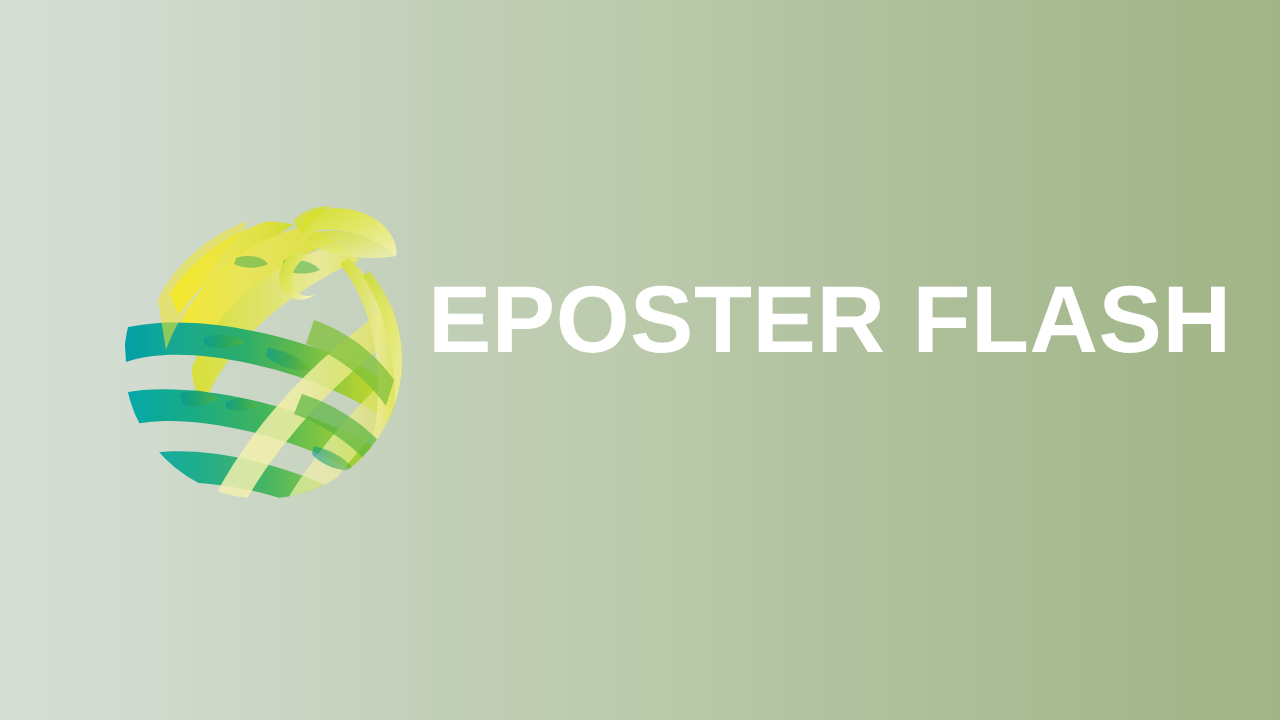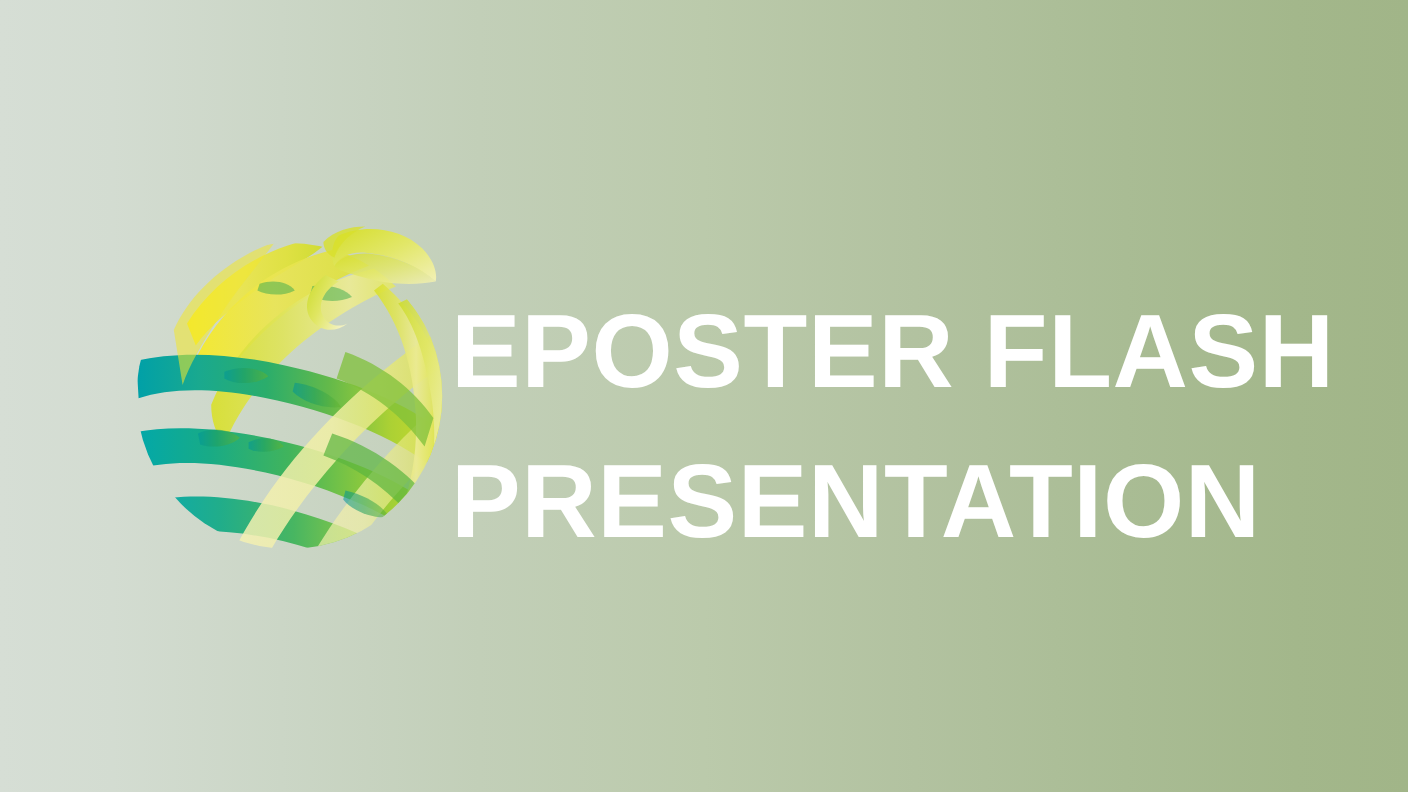--- a/index.html
+++ b/index.html
@@ -41,21 +41,21 @@
   }
   #logo-wrap svg {
     display: block;
     width: 290px;
     height: 325px;
   }
 
   
   #title-block {
     position: absolute;
-    left: 410px;
+    left: 428px;
     top: 252px;
     width: 800px;
   }
   .title-line {
     color: #ffffff;
     font-family: "Liberation Sans", sans-serif;
     font-weight: bold;
     font-size: 95px;
     line-height: 136px;
     letter-spacing: 0.5px;
@@ -197,16 +197,15 @@
         <path d="M 186 44 C 192 34, 208 30, 228 34 C 250 38, 268 48, 278 58
                  C 256 62, 232 60, 212 54 C 198 50, 190 48, 186 44 Z" fill="url(#gLeaf)" opacity="0.85"></path>
         <path d="M 176 22 C 186 12, 200 8, 214 8 C 200 14, 190 24, 186 36
                  C 180 34, 176 28, 176 22 Z" fill="#d8e02c" opacity="0.8"></path>
       </g>
     </svg>
   </div>
 
   <div id="title-block">
     <div class="title-line">EPOSTER FLASH</div>
-    <div class="title-line">PRESENTATION</div>
   </div>
 
 </div>
 
 </body></html>

